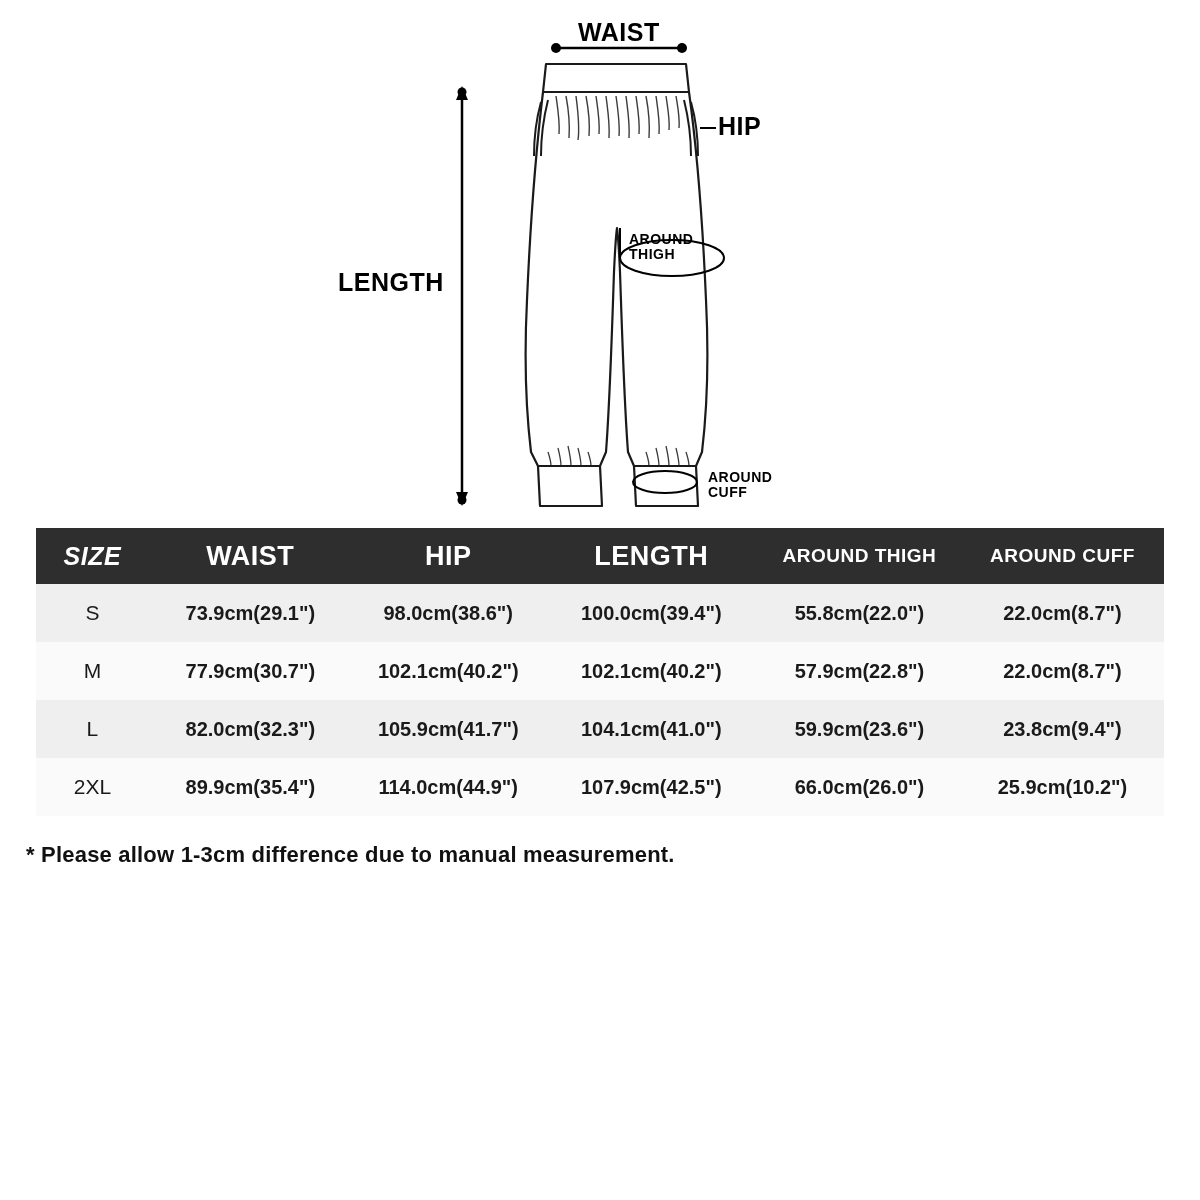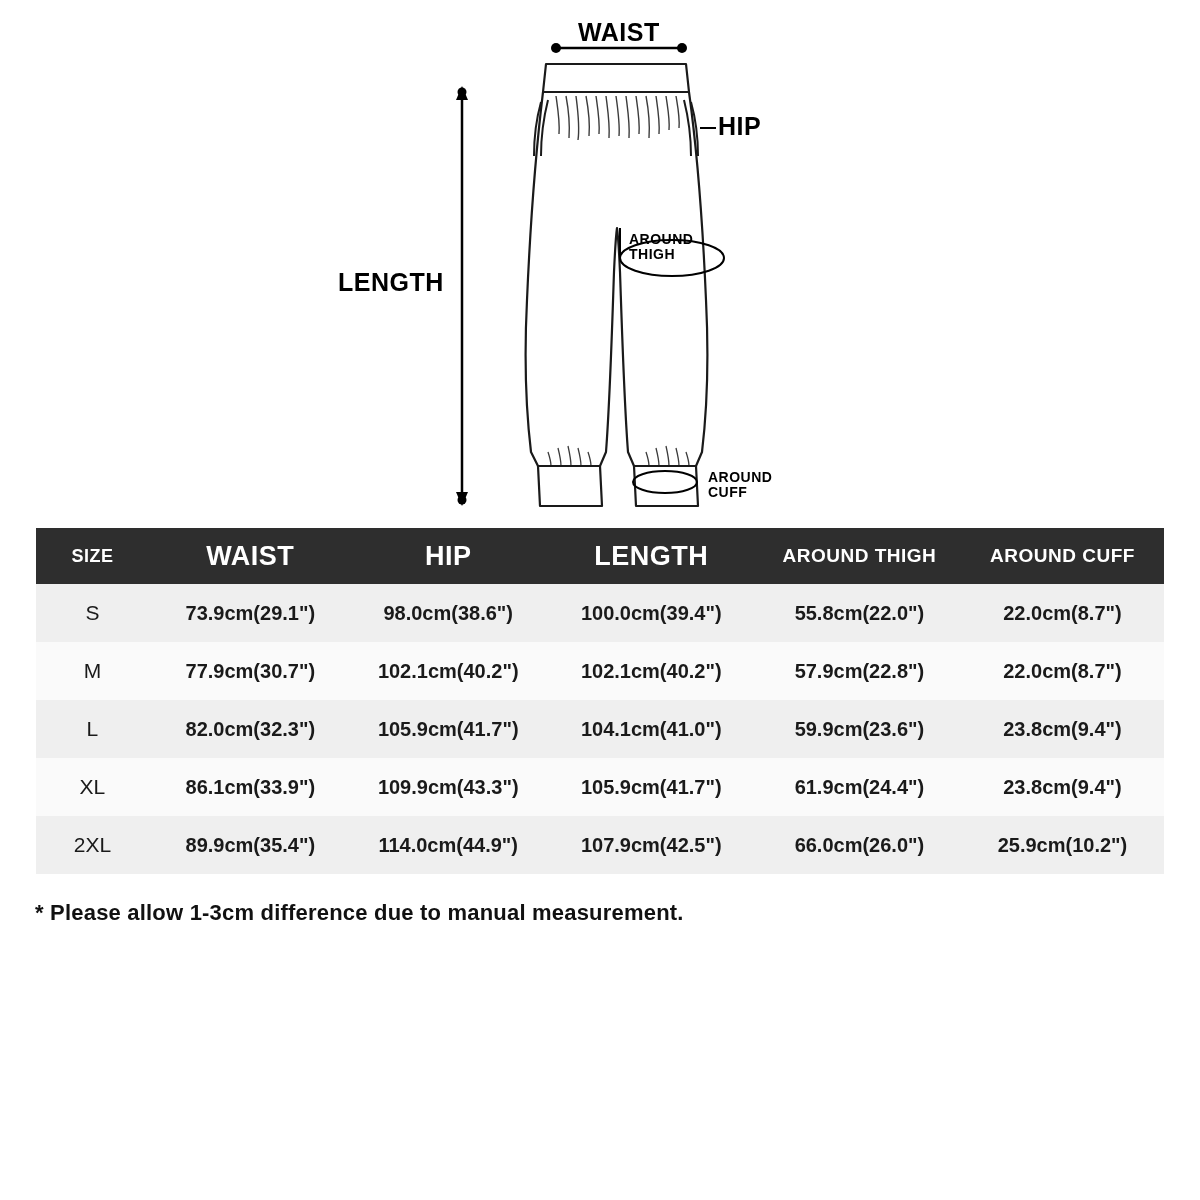--- a/index.html
+++ b/index.html
@@ -50,21 +50,21 @@
   }
   table.size-table thead th {
     background: #2e2e2e;
     color: #ffffff;
     font-weight: bold;
     height: 54px;
     vertical-align: middle;
     text-align: center;
     letter-spacing: 0.5px;
   }
-  th.h-size   { width: 108px; font-size: 18px; }
+  th.h-size   { width: 108px; font-size: 25px; font-style: italic; }
   th.h-waist  { width: 196px; font-size: 27px; }
   th.h-hip    { width: 186px; font-size: 27px; }
   th.h-length { width: 206px; font-size: 27px; }
   th.h-thigh  { width: 196px; font-size: 19px; line-height: 20px; }
   th.h-cuff   { width: 196px; font-size: 19px; line-height: 20px; }
 
   table.size-table tbody td {
     height: 56px;
     text-align: center;
     vertical-align: middle;
@@ -73,21 +73,21 @@
     color: #1a1a1a;
   }
   table.size-table tbody td.size-cell {
     font-weight: normal;
     font-size: 21px;
   }
   table.size-table tbody tr:nth-child(odd)  { background: #efefef; }
   table.size-table tbody tr:nth-child(even) { background: #fafafa; }
 
   .note {
-    margin: 26px 0 0 35px;
+    margin: 26px 0 0 26px;
     font-size: 22px;
     font-weight: bold;
     color: #111;
     letter-spacing: 0.2px;
   }
 </style>
 </head>
 <body>
 
 <div class="diagram">
@@ -225,28 +225,20 @@
       </tr>
       <tr>
         <td class="size-cell">L</td>
         <td>82.0cm(32.3")</td>
         <td>105.9cm(41.7")</td>
         <td>104.1cm(41.0")</td>
         <td>59.9cm(23.6")</td>
         <td>23.8cm(9.4")</td>
       </tr>
       <tr>
-        <td class="size-cell">XL</td>
-        <td>86.1cm(33.9")</td>
-        <td>109.9cm(43.3")</td>
-        <td>105.9cm(41.7")</td>
-        <td>61.9cm(24.4")</td>
-        <td>23.8cm(9.4")</td>
-      </tr>
-      <tr>
         <td class="size-cell">2XL</td>
         <td>89.9cm(35.4")</td>
         <td>114.0cm(44.9")</td>
         <td>107.9cm(42.5")</td>
         <td>66.0cm(26.0")</td>
         <td>25.9cm(10.2")</td>
       </tr>
     </tbody>
 </table>
 

